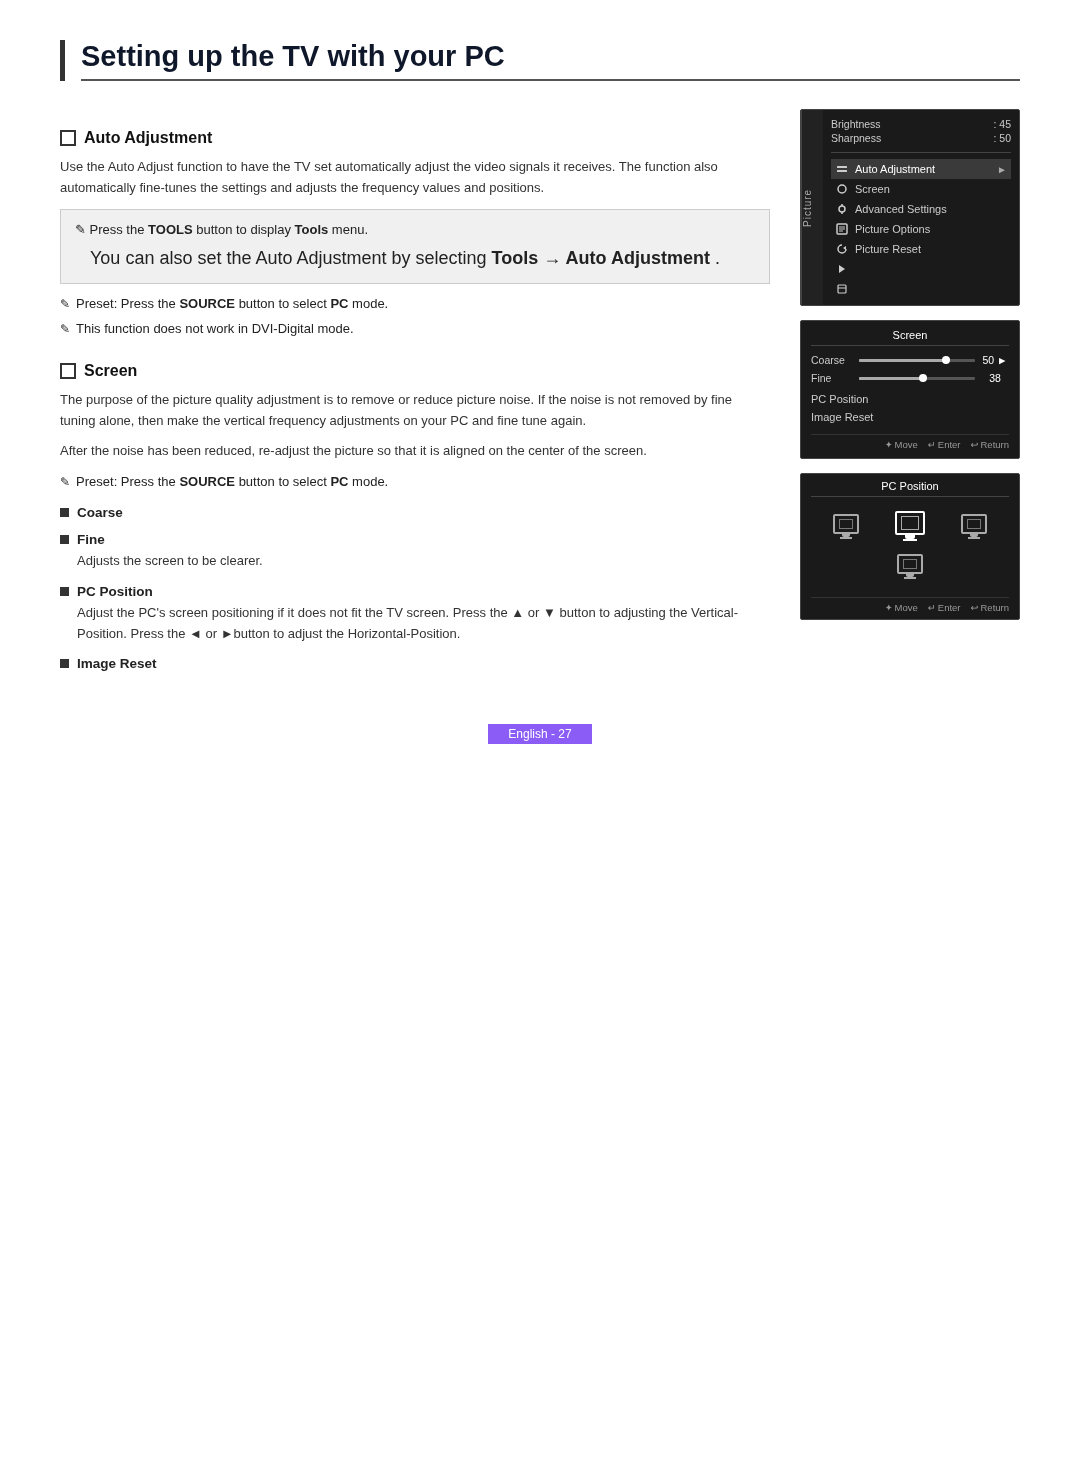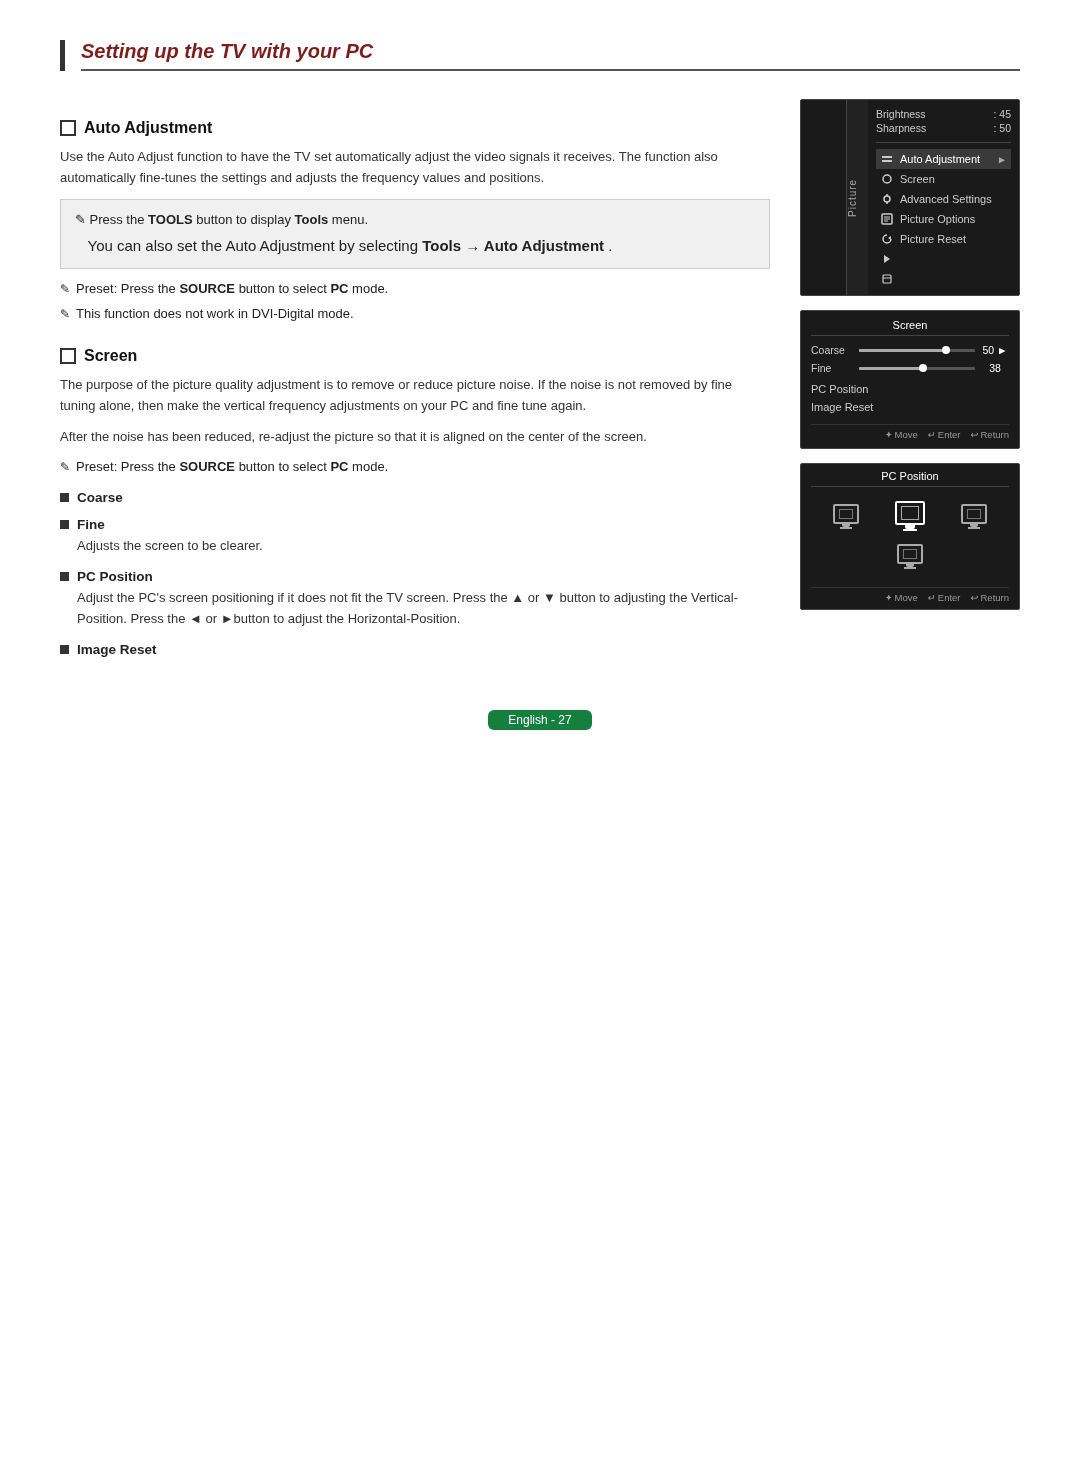--- a/index.html
+++ b/index.html
@@ -13,24 +13,23 @@
       padding: 40px 60px 60px 60px;
     }
 
     
     .page-title-section {
       border-left: 5px solid #333;
       padding-left: 16px;
       margin-bottom: 28px;
     }
     .page-title {
-      font-size: 20px;
+      font-size: 29px;
       font-weight: bold;
-      color: #7f1d1d;
-      font-style: italic;
+      color: #0f172a;
     }
     hr.title-rule {
       border: none;
       border-top: 2px solid #555;
       margin-top: 6px;
     }
 
     
     .main-layout {
       display: flex;
@@ -134,21 +133,20 @@
       border-radius: 2px;
       padding: 0;
       font-size: 11px;
       color: #ddd;
       overflow: hidden;
     }
 
     
     .picture-menu {
       display: flex;
-      padding-left: 45px;
     }
     .picture-menu-sidebar {
       width: 22px;
       background: #222;
       display: flex;
       flex-direction: column;
       align-items: center;
       padding: 6px 0;
       gap: 6px;
       border-right: 1px solid #444;
@@ -305,25 +303,25 @@
       height: 34px;
     }
 
     
     .page-footer {
       text-align: center;
       margin-top: 40px;
       padding-top: 10px;
     }
     .page-num-badge {
-      background: #15803d;
+      background: #8b5cf6;
       color: #fff;
       padding: 3px 20px;
       font-size: 12px;
-      border-radius: 6px;
+      border-radius: 0;
     }
   </style>
 </head>
 <body>
 
 <div class="page-title-section">
   <h1 class="page-title">Setting up the TV with your PC</h1>
   <hr class="title-rule">
 </div>
 
@@ -340,21 +338,21 @@
 
     <div class="note-box">
       <div style="margin-bottom:4px; font-size:13px;">
         <span>✎</span>
         <span> Press the </span>
         <strong>TOOLS</strong>
         <span> button to display </span>
         <strong>Tools</strong>
         <span> menu.</span>
       </div>
-      <div style="font-size:15px;">
+      <div style="font-size:18px;">
         <span>&nbsp;&nbsp;&nbsp;You can also set the Auto Adjustment by selecting </span>
         <strong>Tools → Auto Adjustment</strong>
         <span>.</span>
       </div>
     </div>
 
     <div class="note-item">
       <span class="note-sym">✎</span>
       <span>Preset: Press the <strong>SOURCE</strong> button to select <strong>PC</strong> mode.</span>
     </div>

